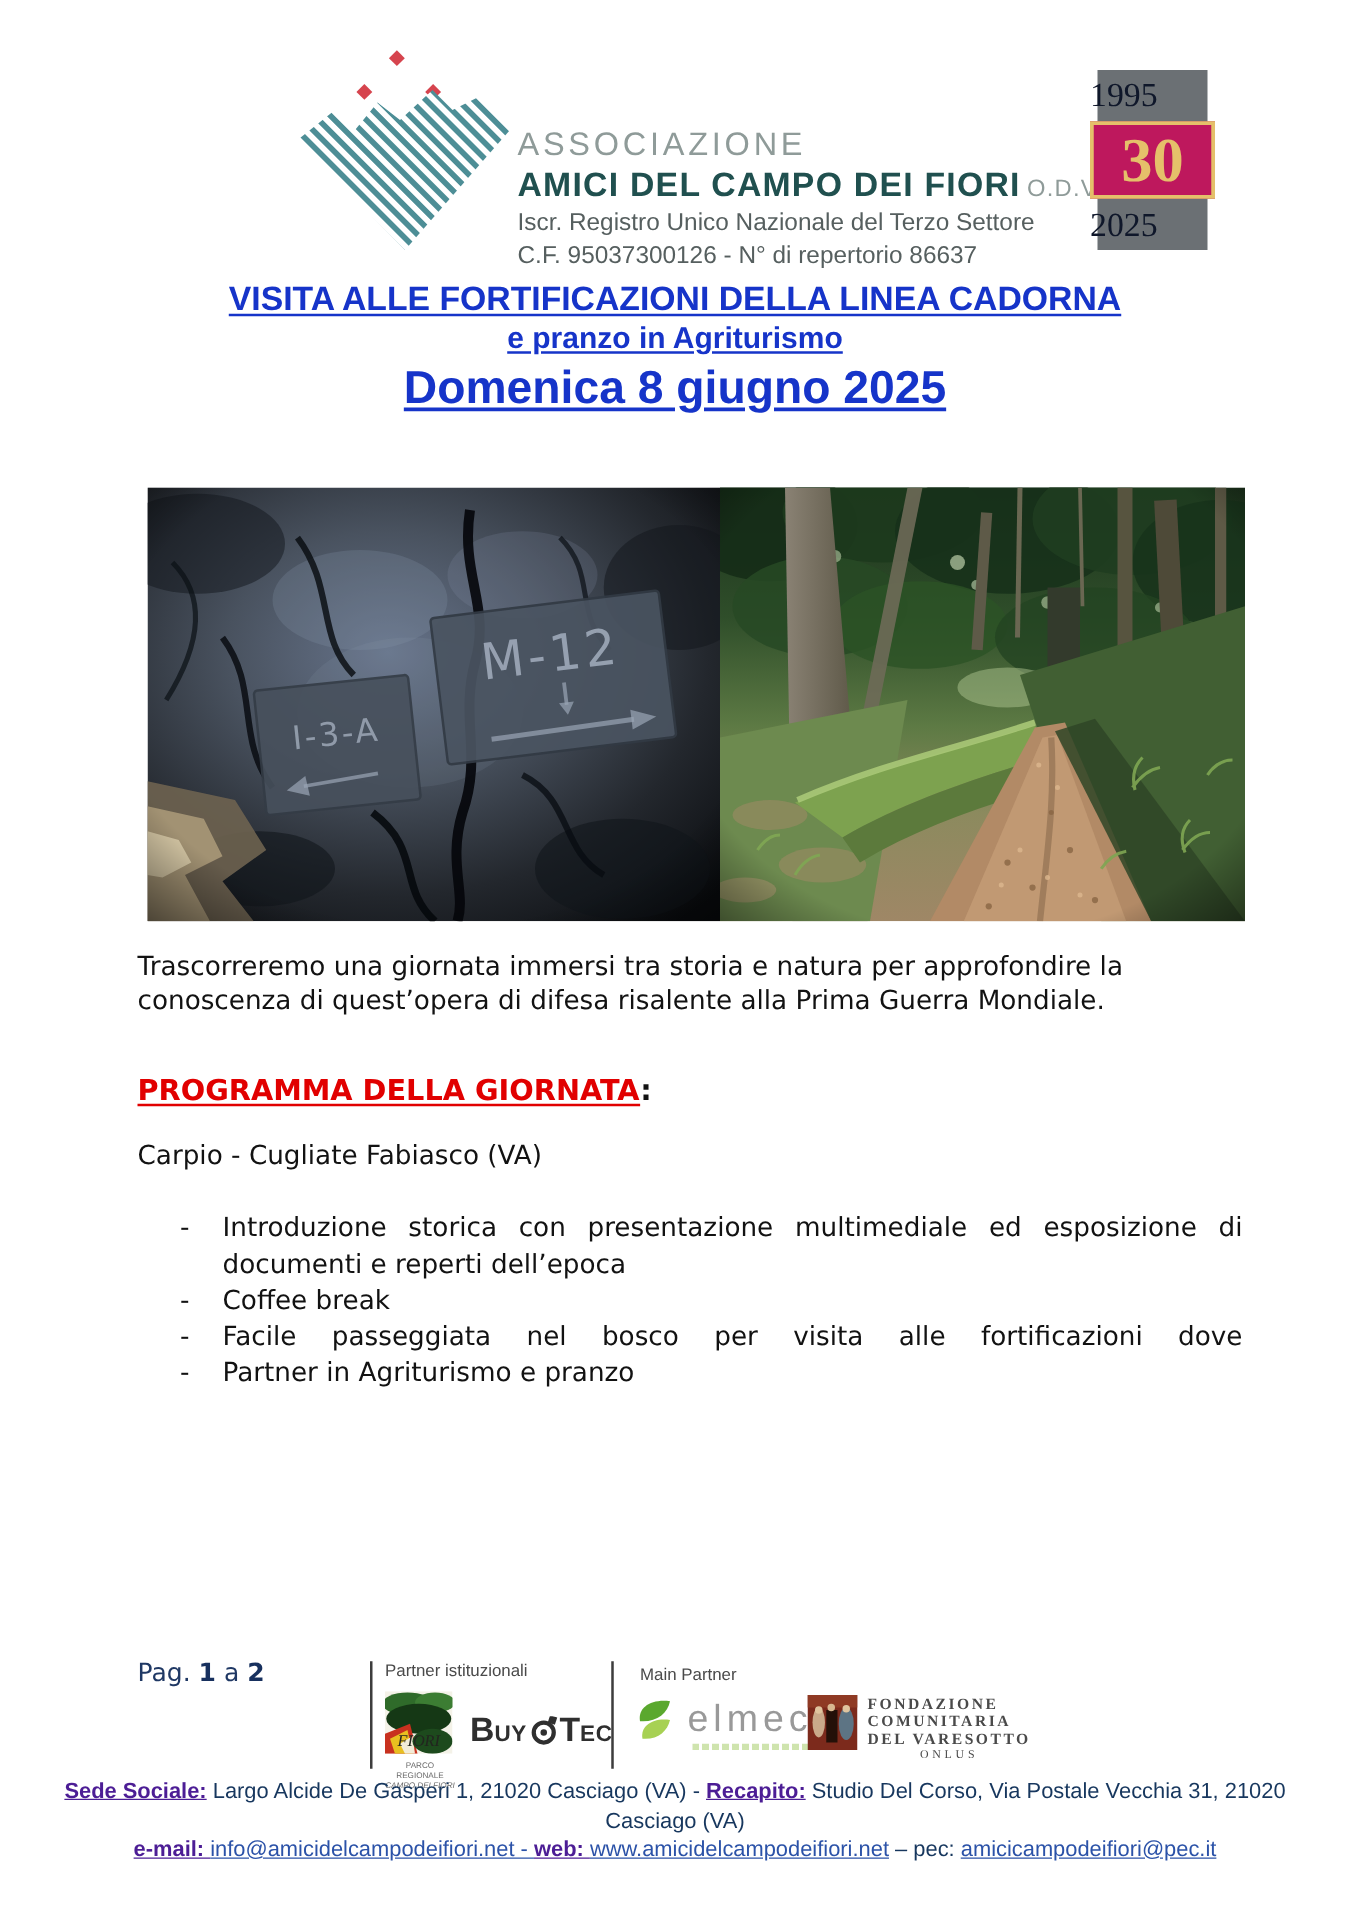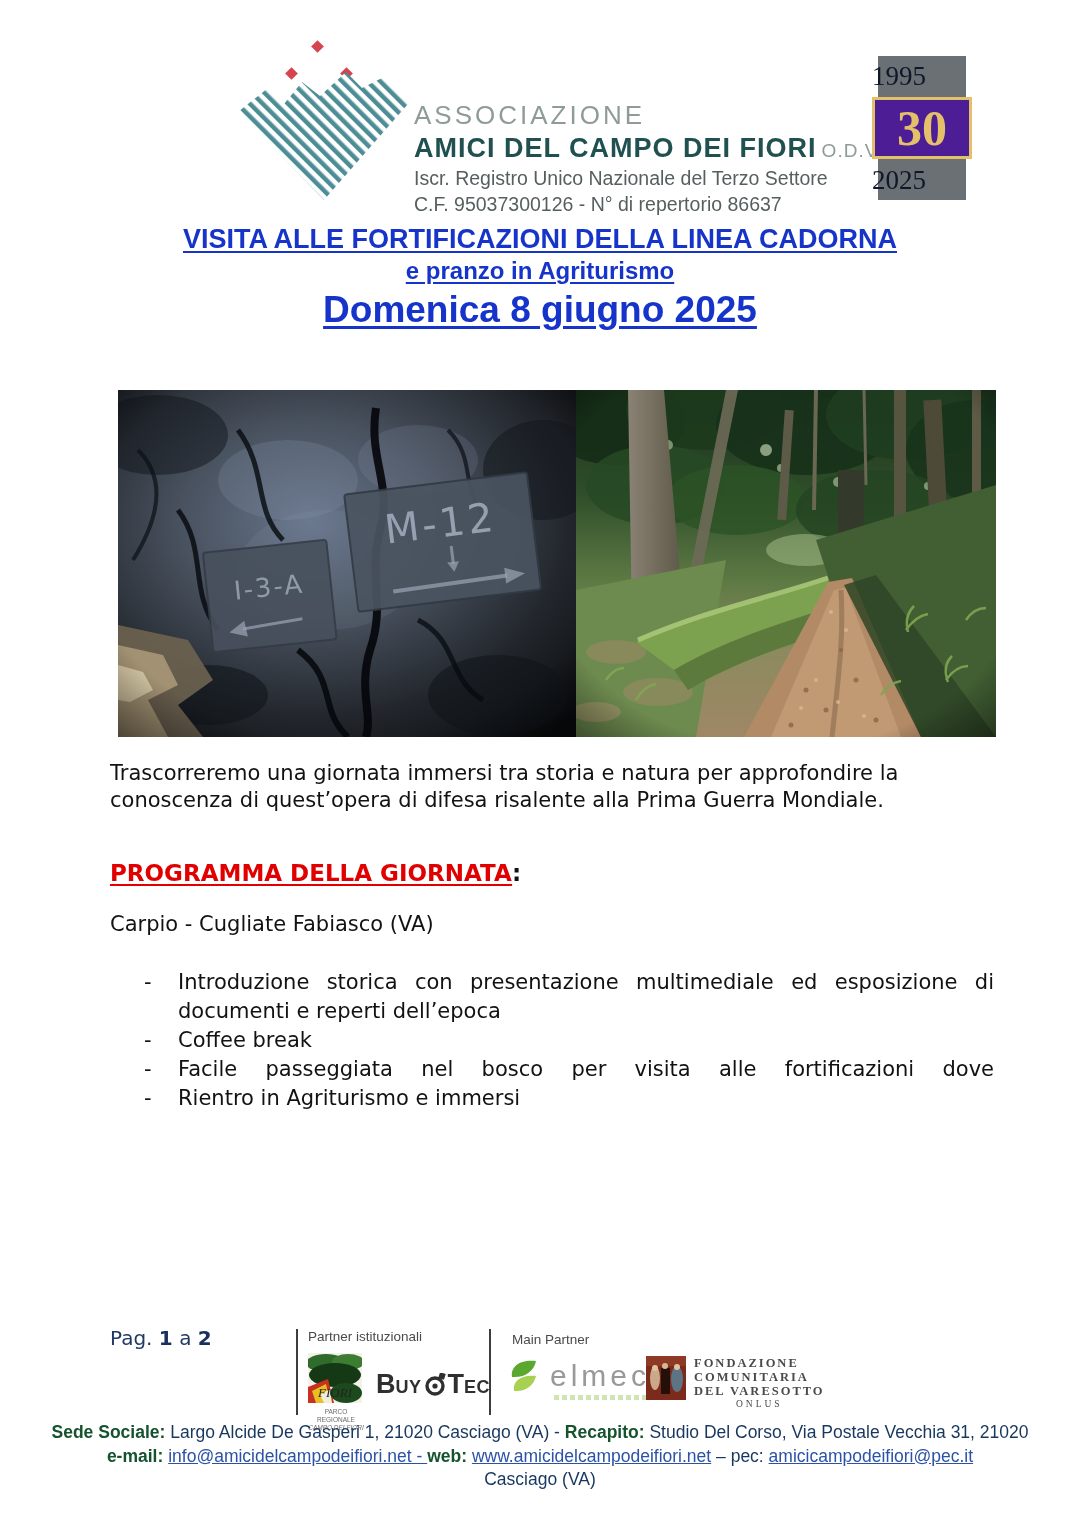--- a/index.html
+++ b/index.html
@@ -16,21 +16,21 @@
   .assoc-odv { font-family:"Liberation Sans",sans-serif; font-size:19px; color:#8f9b99; letter-spacing:1px; }
   .assoc-reg, .assoc-cf { font-family:"Liberation Sans",sans-serif; font-size:19.5px; color:#565f5f; margin-top:3px; }
 
   .badge { position:absolute; left:872px; top:56px; width:100px; height:144px; }
   .badge-bg { position:absolute; left:6px; right:6px; top:0; bottom:0; background:#6b7074; }
   .badge-year { position:absolute; left:0; width:100%; text-align:left; color:#0f172a;
                 font-family:Liberation Serif, serif; font-size:27px; }
   .badge-year.top { top:5px; }
   .badge-year.bottom { bottom:4px; }
   .badge-box { position:absolute; left:0; top:41px; width:100px; height:62px; border:3px solid #e5c06a;
-               background:#4c1d95; display:flex; align-items:center; justify-content:center; }
+               background:#be185d; display:flex; align-items:center; justify-content:center; }
   .badge-30 { font-family:"Liberation Serif",serif; font-weight:bold; font-size:50px; color:#e5c06a; line-height:1; }
 
   
   .titleblock { position:absolute; left:0; top:224px; width:100%; text-align:center;
                 font-family:"Liberation Sans",sans-serif; font-weight:bold; color:#1634c9; }
   .t1 { font-size:27px; text-decoration:underline; text-underline-offset:3px; }
   .t2 { font-size:24px; text-decoration:underline; text-underline-offset:3px; margin-top:2px; }
   .t3 { font-size:37px; text-decoration:underline; text-underline-offset:4px; margin-top:4px; }
 
   
@@ -70,21 +70,21 @@
   .elmec-name { font-size:30px; color:#999999; letter-spacing:4px; margin-left:6px; font-family:"Liberation Sans",sans-serif; }
   .elmec-tag { position:absolute; left:258px; top:66px; width:110px; height:5px;
                background:repeating-linear-gradient(90deg,#cfe4ae 0 5px,transparent 5px 8px); }
   .fond { position:absolute; left:350px; top:27px; display:flex; }
   .fond-text { margin-left:8px; font-family:"Liberation Serif",serif; color:#4a4a4a; }
   .fond-line { font-size:12.5px; letter-spacing:2px; line-height:14px; font-weight:600; }
   .fond-onlus { font-size:9.5px; letter-spacing:3px; text-align:center; margin-top:1px; }
 
   .contact { position:absolute; left:0; top:1421px; width:100%; text-align:center; color:#17375e;
              font-family:"Liberation Sans",sans-serif; font-size:17.5px; line-height:23.5px; }
-  .contact b { color:#14532d; }
+  .contact b { color:#4c1d95;text-decoration:underline; }
   .lnk { color:#2b52a8; text-decoration:underline; cursor:pointer; }
 </style>
 </head>
 <body>
 
 <div class="page">
 
   <svg class="logo-svg" width="190" height="190" viewBox="0 0 190 190">
     <defs>
       <pattern id="stripes" width="9" height="9" patternUnits="userSpaceOnUse" patternTransform="rotate(-45)">
@@ -287,21 +287,21 @@
     </div>
     <div class="pitem">
       <span class="dash">-</span>
       <div>
         <div class="jl">Facile passeggiata nel bosco per visita alle fortificazioni dove</div>
       </div>
     </div>
     <div class="pitem">
       <span class="dash">-</span>
       <div>
-        <div>Rientro in Agriturismo e immersi</div>
+        <div>Partner in Agriturismo e pranzo</div>
       </div>
     </div>
   </div>
 
   <div class="pag">
     <span>Pag.</span>
     <b>1</b>
     <span>a</span>
     <b>2</b>
   </div>
@@ -368,19 +368,19 @@
         <div class="fond-line">DEL VARESOTTO</div>
         <div class="fond-onlus">ONLUS</div>
       </div>
     </div>
   </div>
 
   <div class="contact">
     <div>
       <b>Sede Sociale:</b><span> Largo Alcide De Gasperi 1,  21020 Casciago (VA) - </span><b>Recapito:</b><span> Studio Del Corso, Via Postale Vecchia 31, 21020</span>
     </div>
+    <div>Casciago (VA)</div>
     <div>
       <b>e-mail: </b><span class="lnk">info@amicidelcampodeifiori.net - </span><b> web: </b><span class="lnk">www.amicidelcampodeifiori.net</span><span> – pec: </span><span class="lnk">amicicampodeifiori@pec.it</span>
     </div>
-    <div>Casciago (VA)</div>
   </div>
 
 </div>
 
 </body></html>

